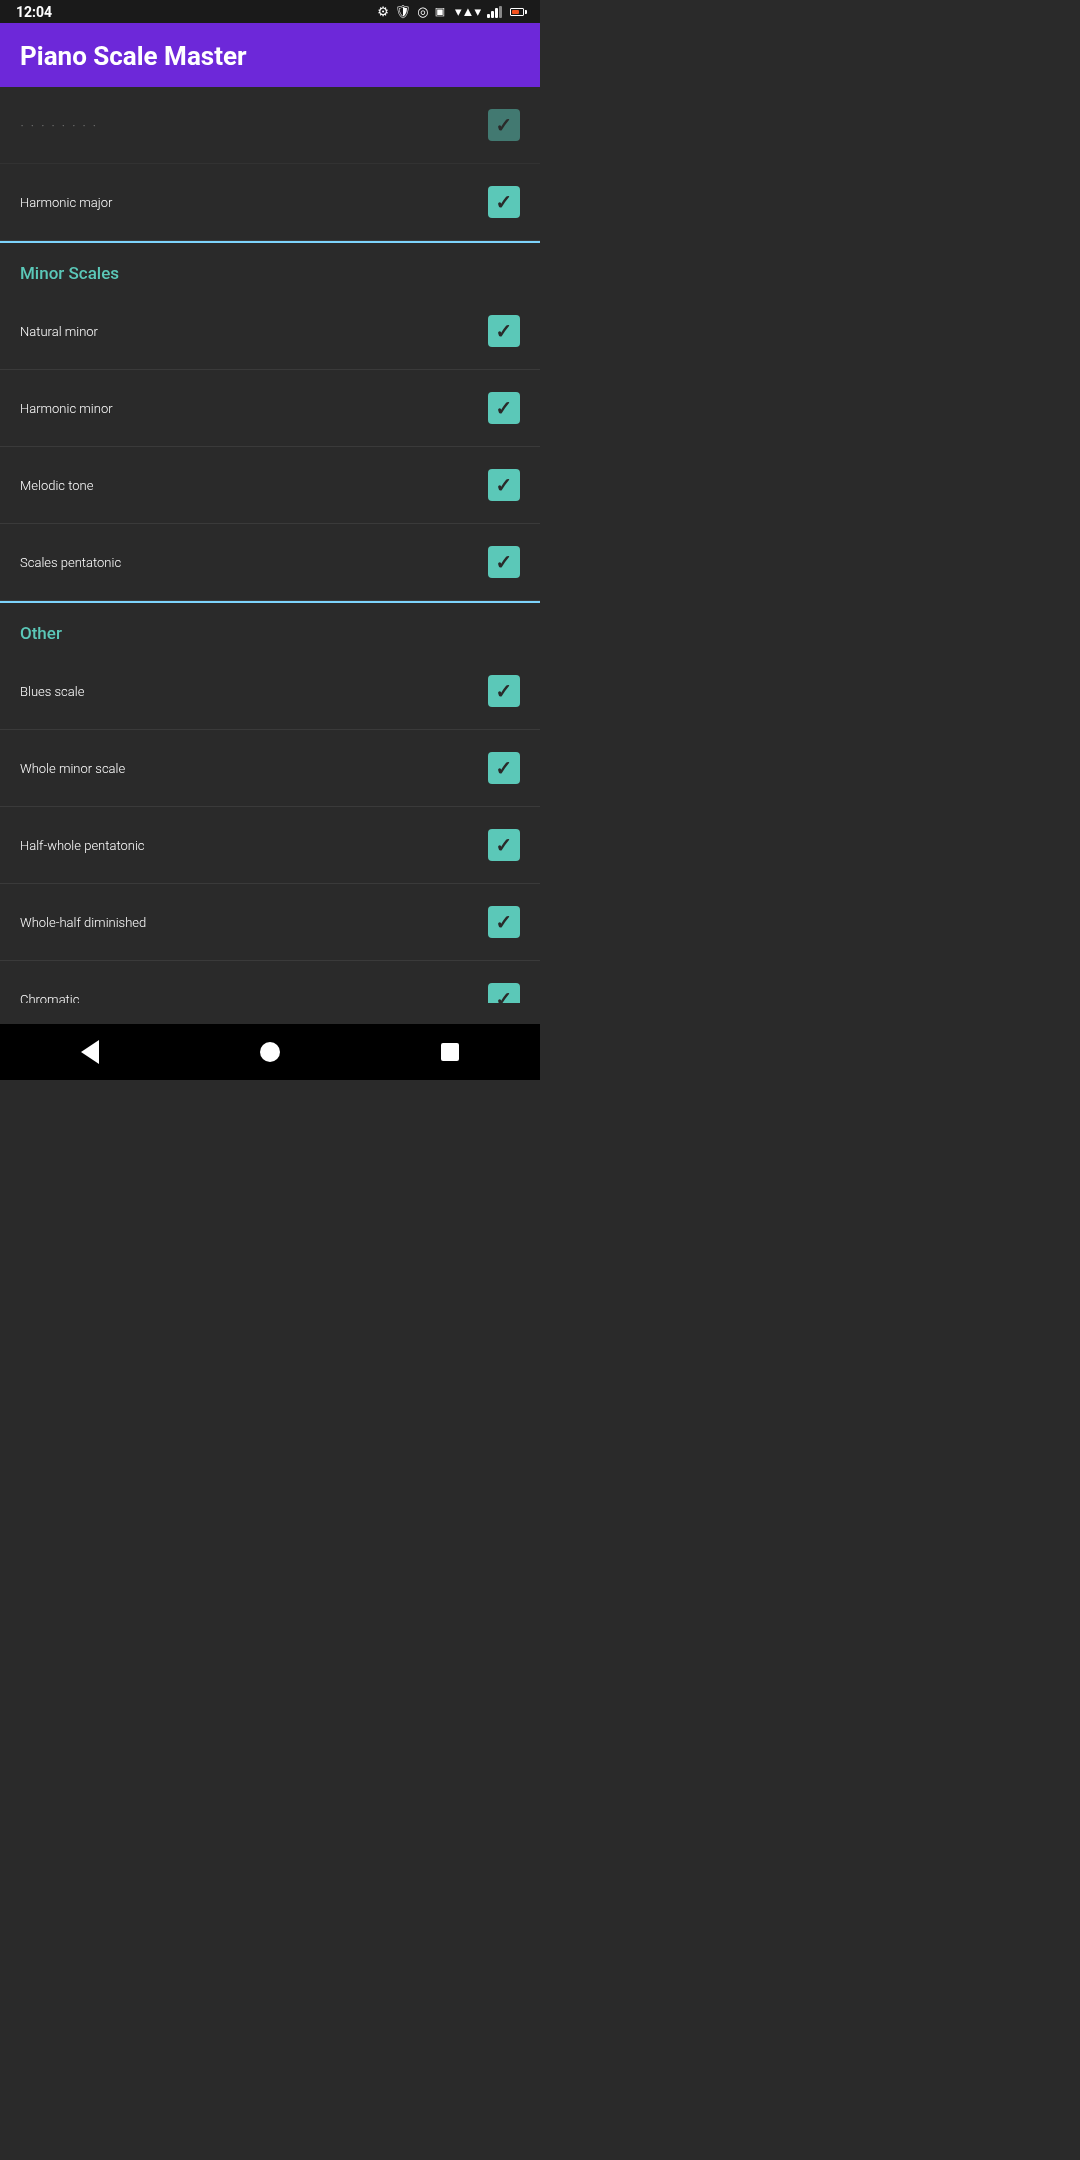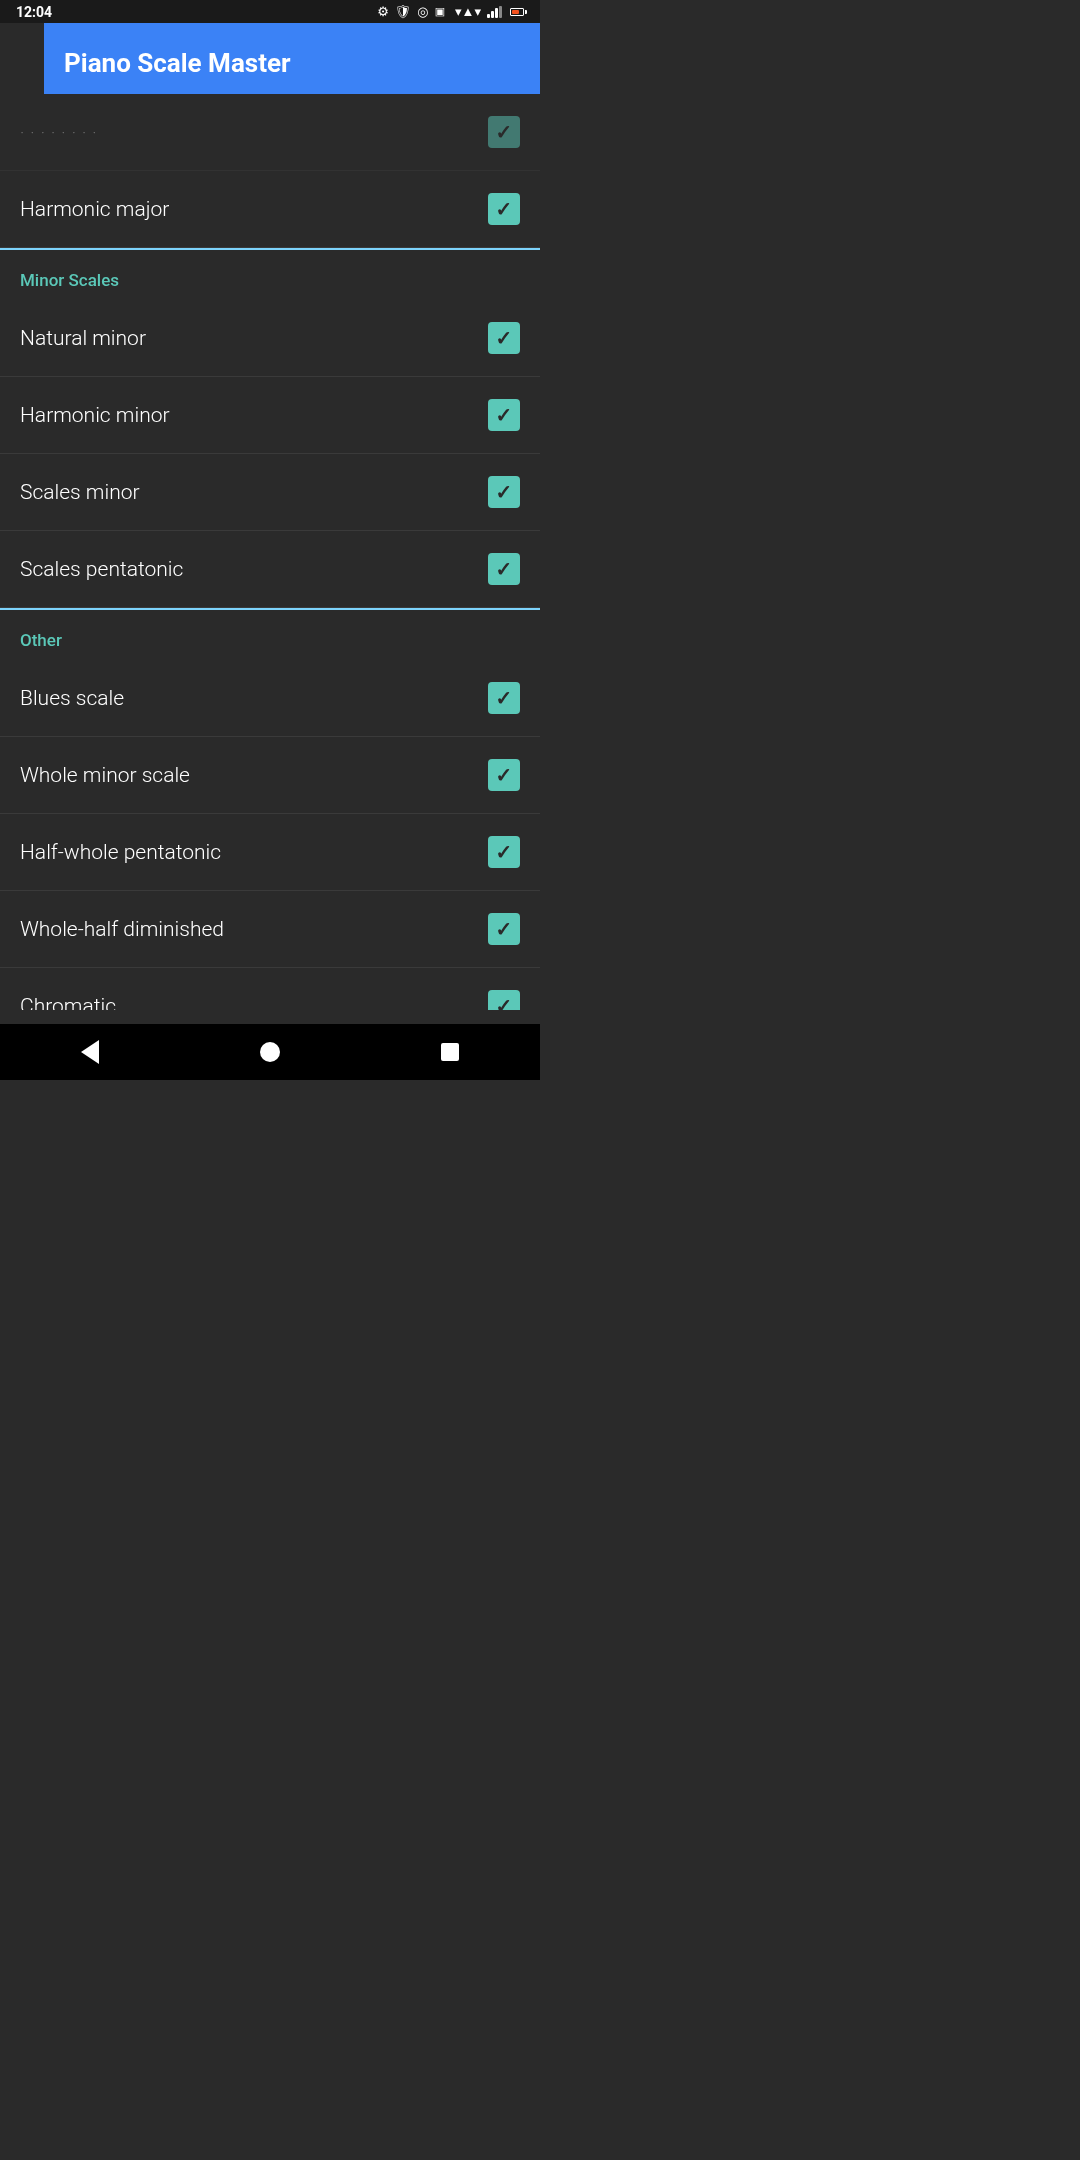--- a/index.html
+++ b/index.html
@@ -36,23 +36,22 @@
     }
 
     .status-bar-right {
       display: flex;
       align-items: center;
       gap: 6px;
     }
 
     
     .app-header {
-      background-color: #3b82f6;
-      padding: 25px 20px 16px 20px;
-      margin-left: 44px;
+      background-color: #6d28d9;
+      padding: 18px 20px 16px 20px;
     }
 
     .app-title {
       font-size: 26px;
       font-weight: bold;
       color: #ffffff;
     }
 
     
     .content {
@@ -79,21 +78,21 @@
       justify-content: space-between;
       padding: 22px 20px;
       border-bottom: 1px solid #3a3a3a;
     }
 
     .list-item:last-child {
       border-bottom: none;
     }
 
     .item-label {
-      font-size: 21px;
+      font-size: 13px;
       color: #ffffff;
       font-weight: 300;
     }
 
     
     .checkbox {
       width: 32px;
       height: 32px;
       background-color: #5bc8b8;
       border-radius: 4px;
@@ -275,21 +274,21 @@
   </div>
 
   <div class="list-item">
     <span class="item-label">Harmonic minor</span>
     <div class="checkbox">
       <span class="checkbox-check">✓</span>
     </div>
   </div>
 
   <div class="list-item">
-    <span class="item-label">Scales minor</span>
+    <span class="item-label">Melodic tone</span>
     <div class="checkbox">
       <span class="checkbox-check">✓</span>
     </div>
   </div>
 
   <div class="list-item">
     <span class="item-label">Scales pentatonic</span>
     <div class="checkbox">
       <span class="checkbox-check">✓</span>
     </div>

